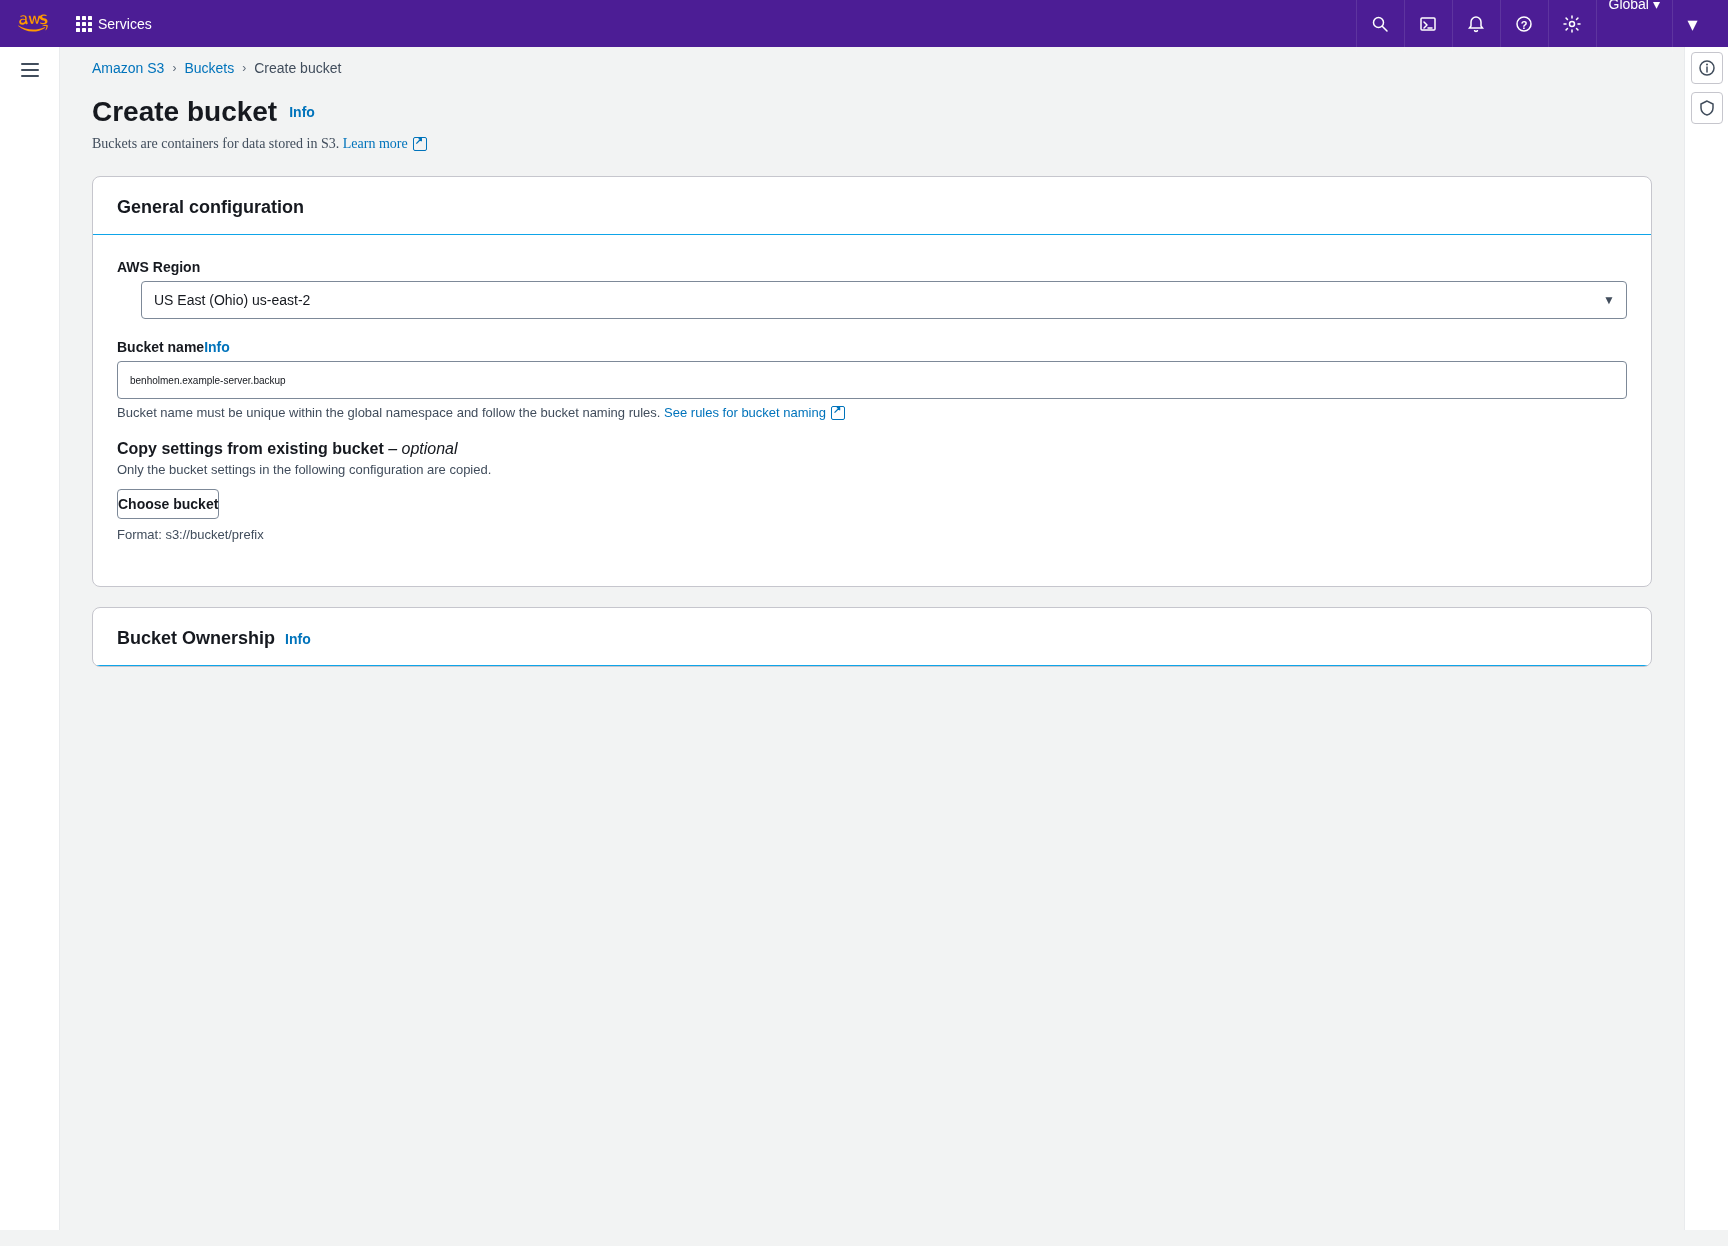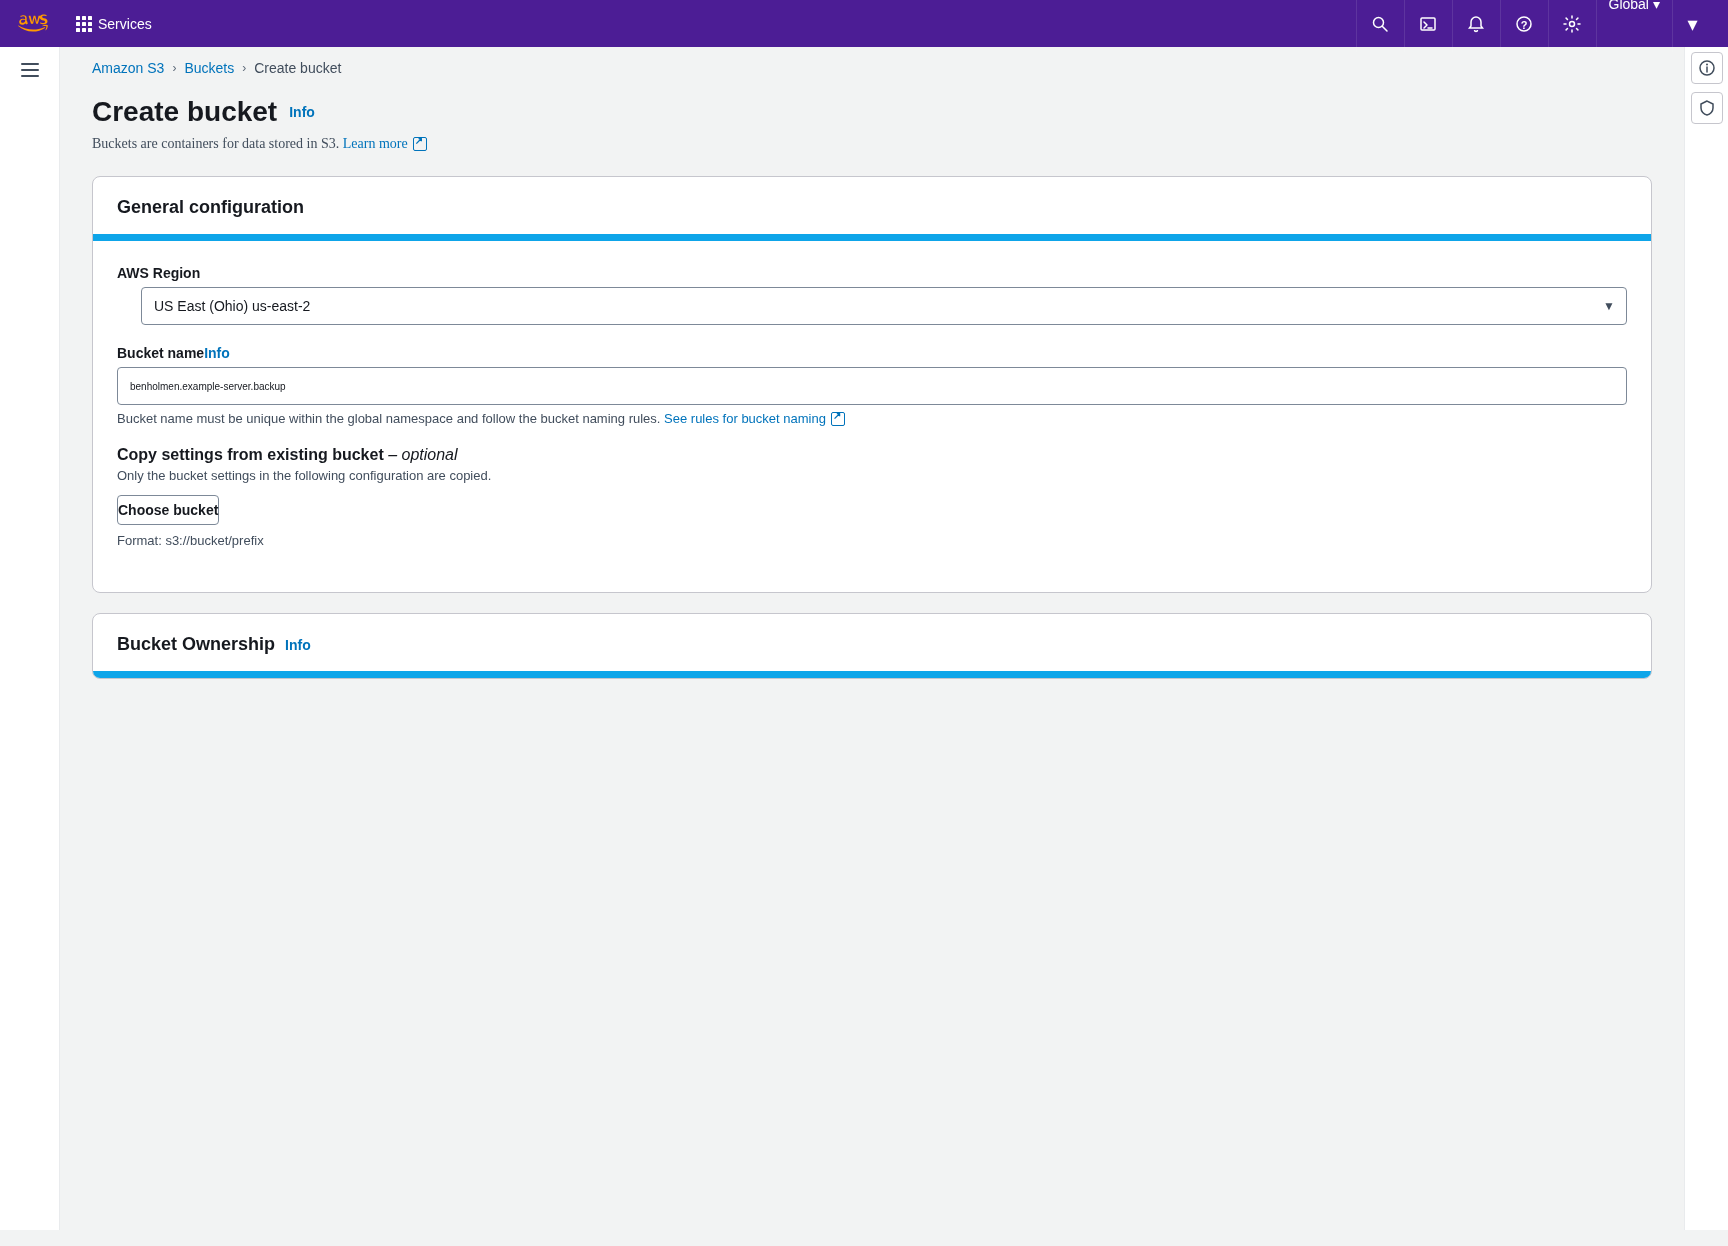--- a/index.html
+++ b/index.html
@@ -235,21 +235,21 @@
     
     .card {
       background: #fff;
       border: 1px solid #c6c6cd;
       border-radius: 8px;
       margin-bottom: 20px;
       overflow: hidden;
     }
     .card-header {
       padding: 20px 24px 16px;
-      border-bottom: 7px solid #0ea5e9;
+      border-bottom: 1px solid #0ea5e9;
     }
     .card-header-title {
       font-size: 18px;
       font-weight: 700;
       color: #16191f;
     }
     .card-body {
       padding: 24px;
     }
 

